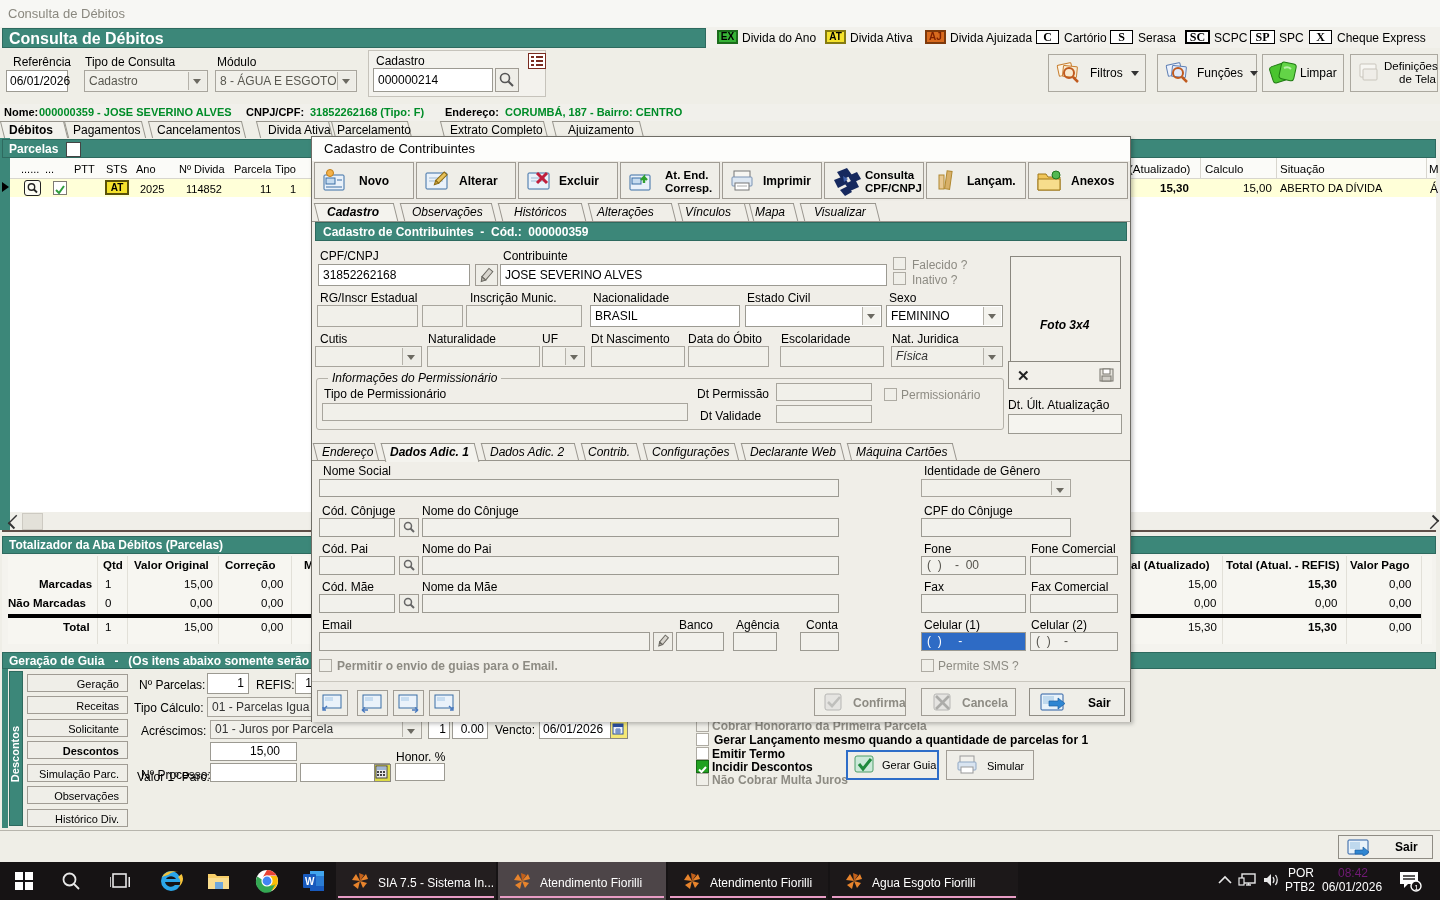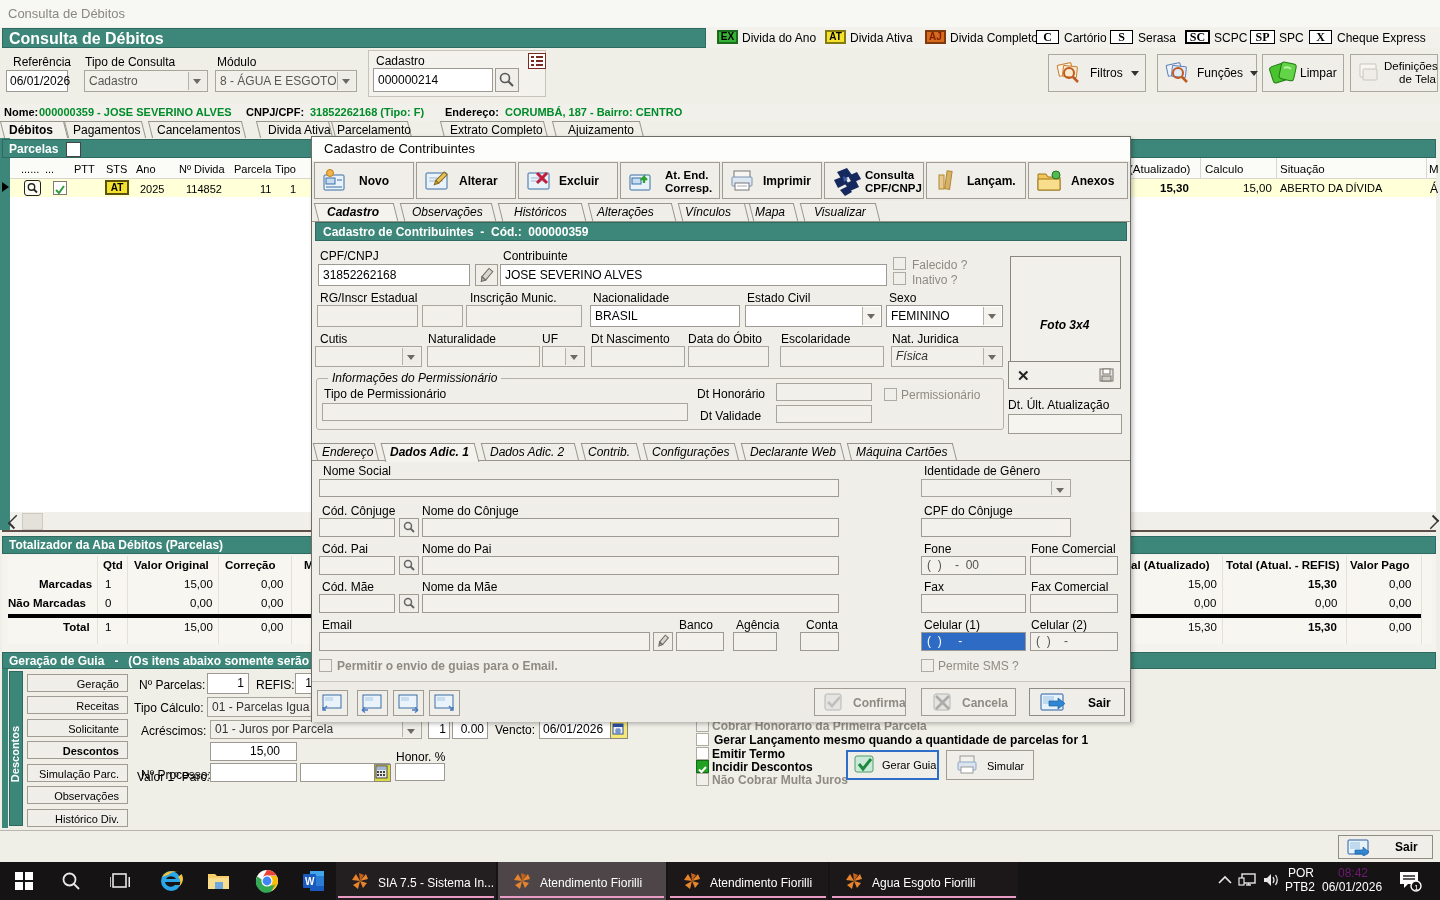--- a/index.html
+++ b/index.html
@@ -28,21 +28,21 @@
 <div class="tealbar" style="left:2px;top:28px;width:704px;height:20px;border:1px solid #2E6A5F;box-sizing:border-box;">
   <div class="a" style="left:6px;top:1px;font-size:16px;">Consulta de Débitos</div>
 </div>
 
 <div id="legend">
  <div class="a" style="left:717px;top:30px;width:21px;height:14px;background:#35B235;border:2px solid #1C6B1C;box-sizing:border-box;color:#000;font-weight:bold;font-size:10px;text-align:center;line-height:10px;">EX</div>
  <div class="lbl" style="left:742px;top:31px;">Divida do Ano</div>
  <div class="a" style="left:825px;top:30px;width:21px;height:14px;background:#F5E22C;border:2px solid #857B12;box-sizing:border-box;color:#000;font-weight:bold;font-size:10px;text-align:center;line-height:10px;">AT</div>
  <div class="lbl" style="left:850px;top:31px;">Divida Ativa</div>
  <div class="a" style="left:925px;top:30px;width:21px;height:14px;background:#D86A1E;border:2px solid #7E3A0C;box-sizing:border-box;color:#7E2000;font-weight:bold;font-size:10px;text-align:center;line-height:10px;">AJ</div>
- <div class="lbl" style="left:950px;top:31px;">Divida Completo</div>
+ <div class="lbl" style="left:950px;top:31px;">Divida Ajuizada</div>
  <div class="a" style="left:1036px;top:30px;width:23px;height:14px;background:#fff;border:1px solid #000;box-sizing:border-box;color:#000;font-weight:bold;font-size:12px;text-align:center;line-height:12px;font-family:'Liberation Serif',serif;">C</div>
  <div class="lbl" style="left:1064px;top:31px;">Cartório</div>
  <div class="a" style="left:1110px;top:30px;width:23px;height:14px;background:#fff;border:1px solid #000;box-sizing:border-box;color:#000;font-weight:bold;font-size:12px;text-align:center;line-height:12px;font-family:'Liberation Serif',serif;">S</div>
  <div class="lbl" style="left:1138px;top:31px;">Serasa</div>
  <div class="a" style="left:1185px;top:30px;width:25px;height:14px;background:#fff;border:2px solid #000;box-sizing:border-box;color:#000;font-weight:bold;font-size:12px;text-align:center;line-height:11px;font-family:'Liberation Serif',serif;">SC</div>
  <div class="lbl" style="left:1214px;top:31px;">SCPC</div>
  <div class="a" style="left:1250px;top:30px;width:25px;height:14px;background:#fff;border:1px solid #000;box-sizing:border-box;color:#000;font-weight:bold;font-size:12px;text-align:center;line-height:12px;font-family:'Liberation Serif',serif;">SP</div>
  <div class="lbl" style="left:1279px;top:31px;">SPC</div>
  <div class="a" style="left:1309px;top:30px;width:23px;height:14px;background:#fff;border:1px solid #000;box-sizing:border-box;color:#000;font-weight:bold;font-size:12px;text-align:center;line-height:12px;font-family:'Liberation Serif',serif;">X</div>
  <div class="lbl" style="left:1337px;top:31px;">Cheque Express</div>
@@ -509,21 +509,21 @@
 <div class="dis" style="left:688px;top:346px;width:81px;height:21px;"></div>
 <div class="lbl" style="left:781px;top:332px;">Escolaridade</div>
 <div class="dis" style="left:780px;top:346px;width:104px;height:21px;"></div>
 <div class="lbl" style="left:892px;top:332px;">Nat. Juridica</div>
 <div class="dis it" style="left:891px;top:346px;width:112px;height:21px;line-height:19px;padding-left:4px;color:#333;">Física<span class="ddarr"></span></div>
 
 <div class="a" style="left:316px;top:378px;width:686px;height:50px;border:1px solid #B5B2AA;border-radius:3px;"></div>
 <div class="a it" style="left:328px;top:371px;font-size:12px;background:#F0EEE8;padding:0 4px;">Informações do Permissionário</div>
 <div class="lbl" style="left:324px;top:387px;">Tipo de Permissionário</div>
 <div class="dis" style="left:322px;top:403px;width:366px;height:18px;"></div>
-<div class="lbl" style="left:697px;top:387px;">Dt Honorário</div>
+<div class="lbl" style="left:697px;top:387px;">Dt Permissão</div>
 <div class="dis" style="left:776px;top:383px;width:96px;height:18px;"></div>
 <div class="lbl" style="left:700px;top:409px;">Dt Validade</div>
 <div class="dis" style="left:776px;top:405px;width:96px;height:18px;"></div>
 <div class="chkd" style="left:884px;top:388px;"></div>
 <div class="lbl" style="left:901px;top:388px;color:#8D8B83;">Permissionário</div>
 
 <div id="dlgsubtabs">
  <div class="a" style="left:312px;top:442px;width:818px;height:19px;border-bottom:1px solid #98958D;box-sizing:border-box;"></div>
  <div class="a" style="left:315px;top:443px;width:62px;height:18px;border:1px solid #98958D;border-bottom:none;transform:skewX(14deg);box-sizing:border-box;"></div>
  <div class="a it" style="left:322px;top:445px;font-size:12px;">Endereço</div>

